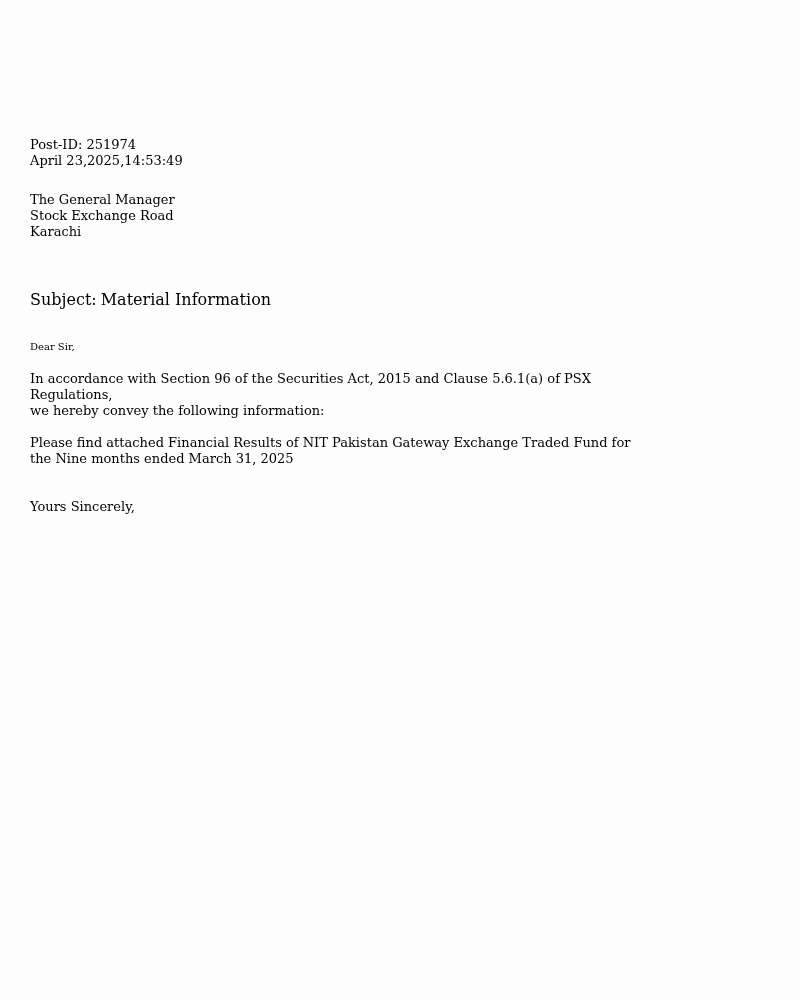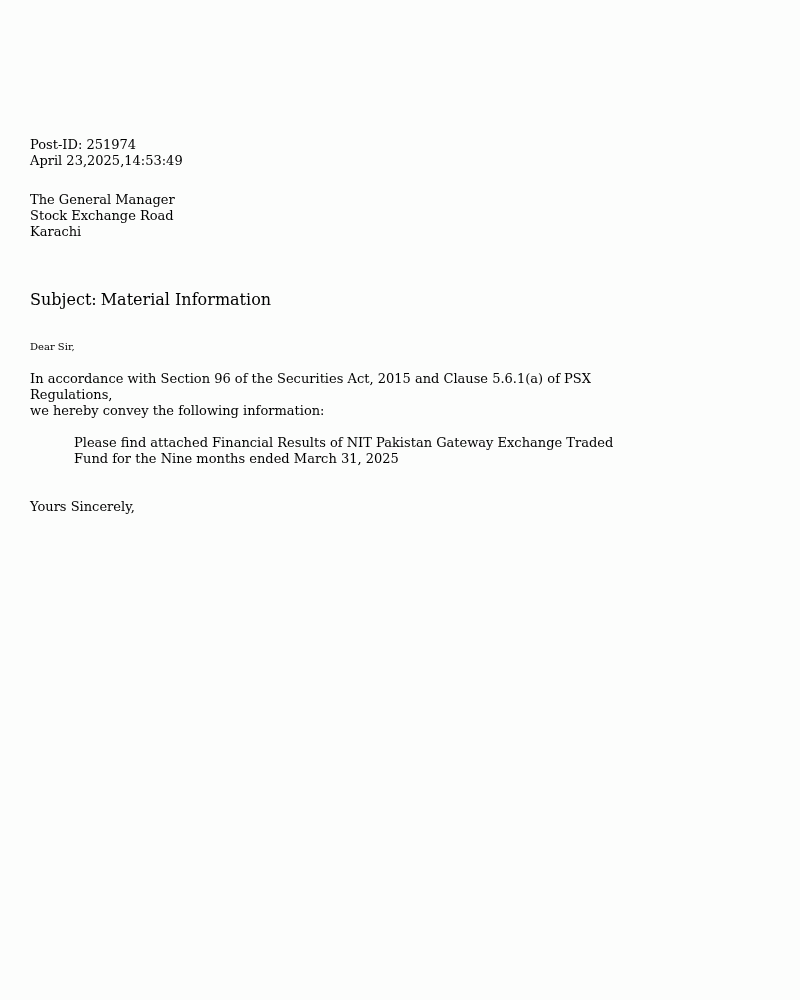--- a/index.html
+++ b/index.html
@@ -39,21 +39,20 @@
   .salutation {
     margin-top: 31px;
     font-size: 10px;
   }
   .para1 {
     margin-top: 16px;
   }
   .para2 {
     margin-top: 16px;
     max-width: 758px;
-    margin-left: 44px;
   }
   .closing {
     margin-top: 32px;
   }
 </style>
 </head>
 <body>
 
 <div class="doc">
 

